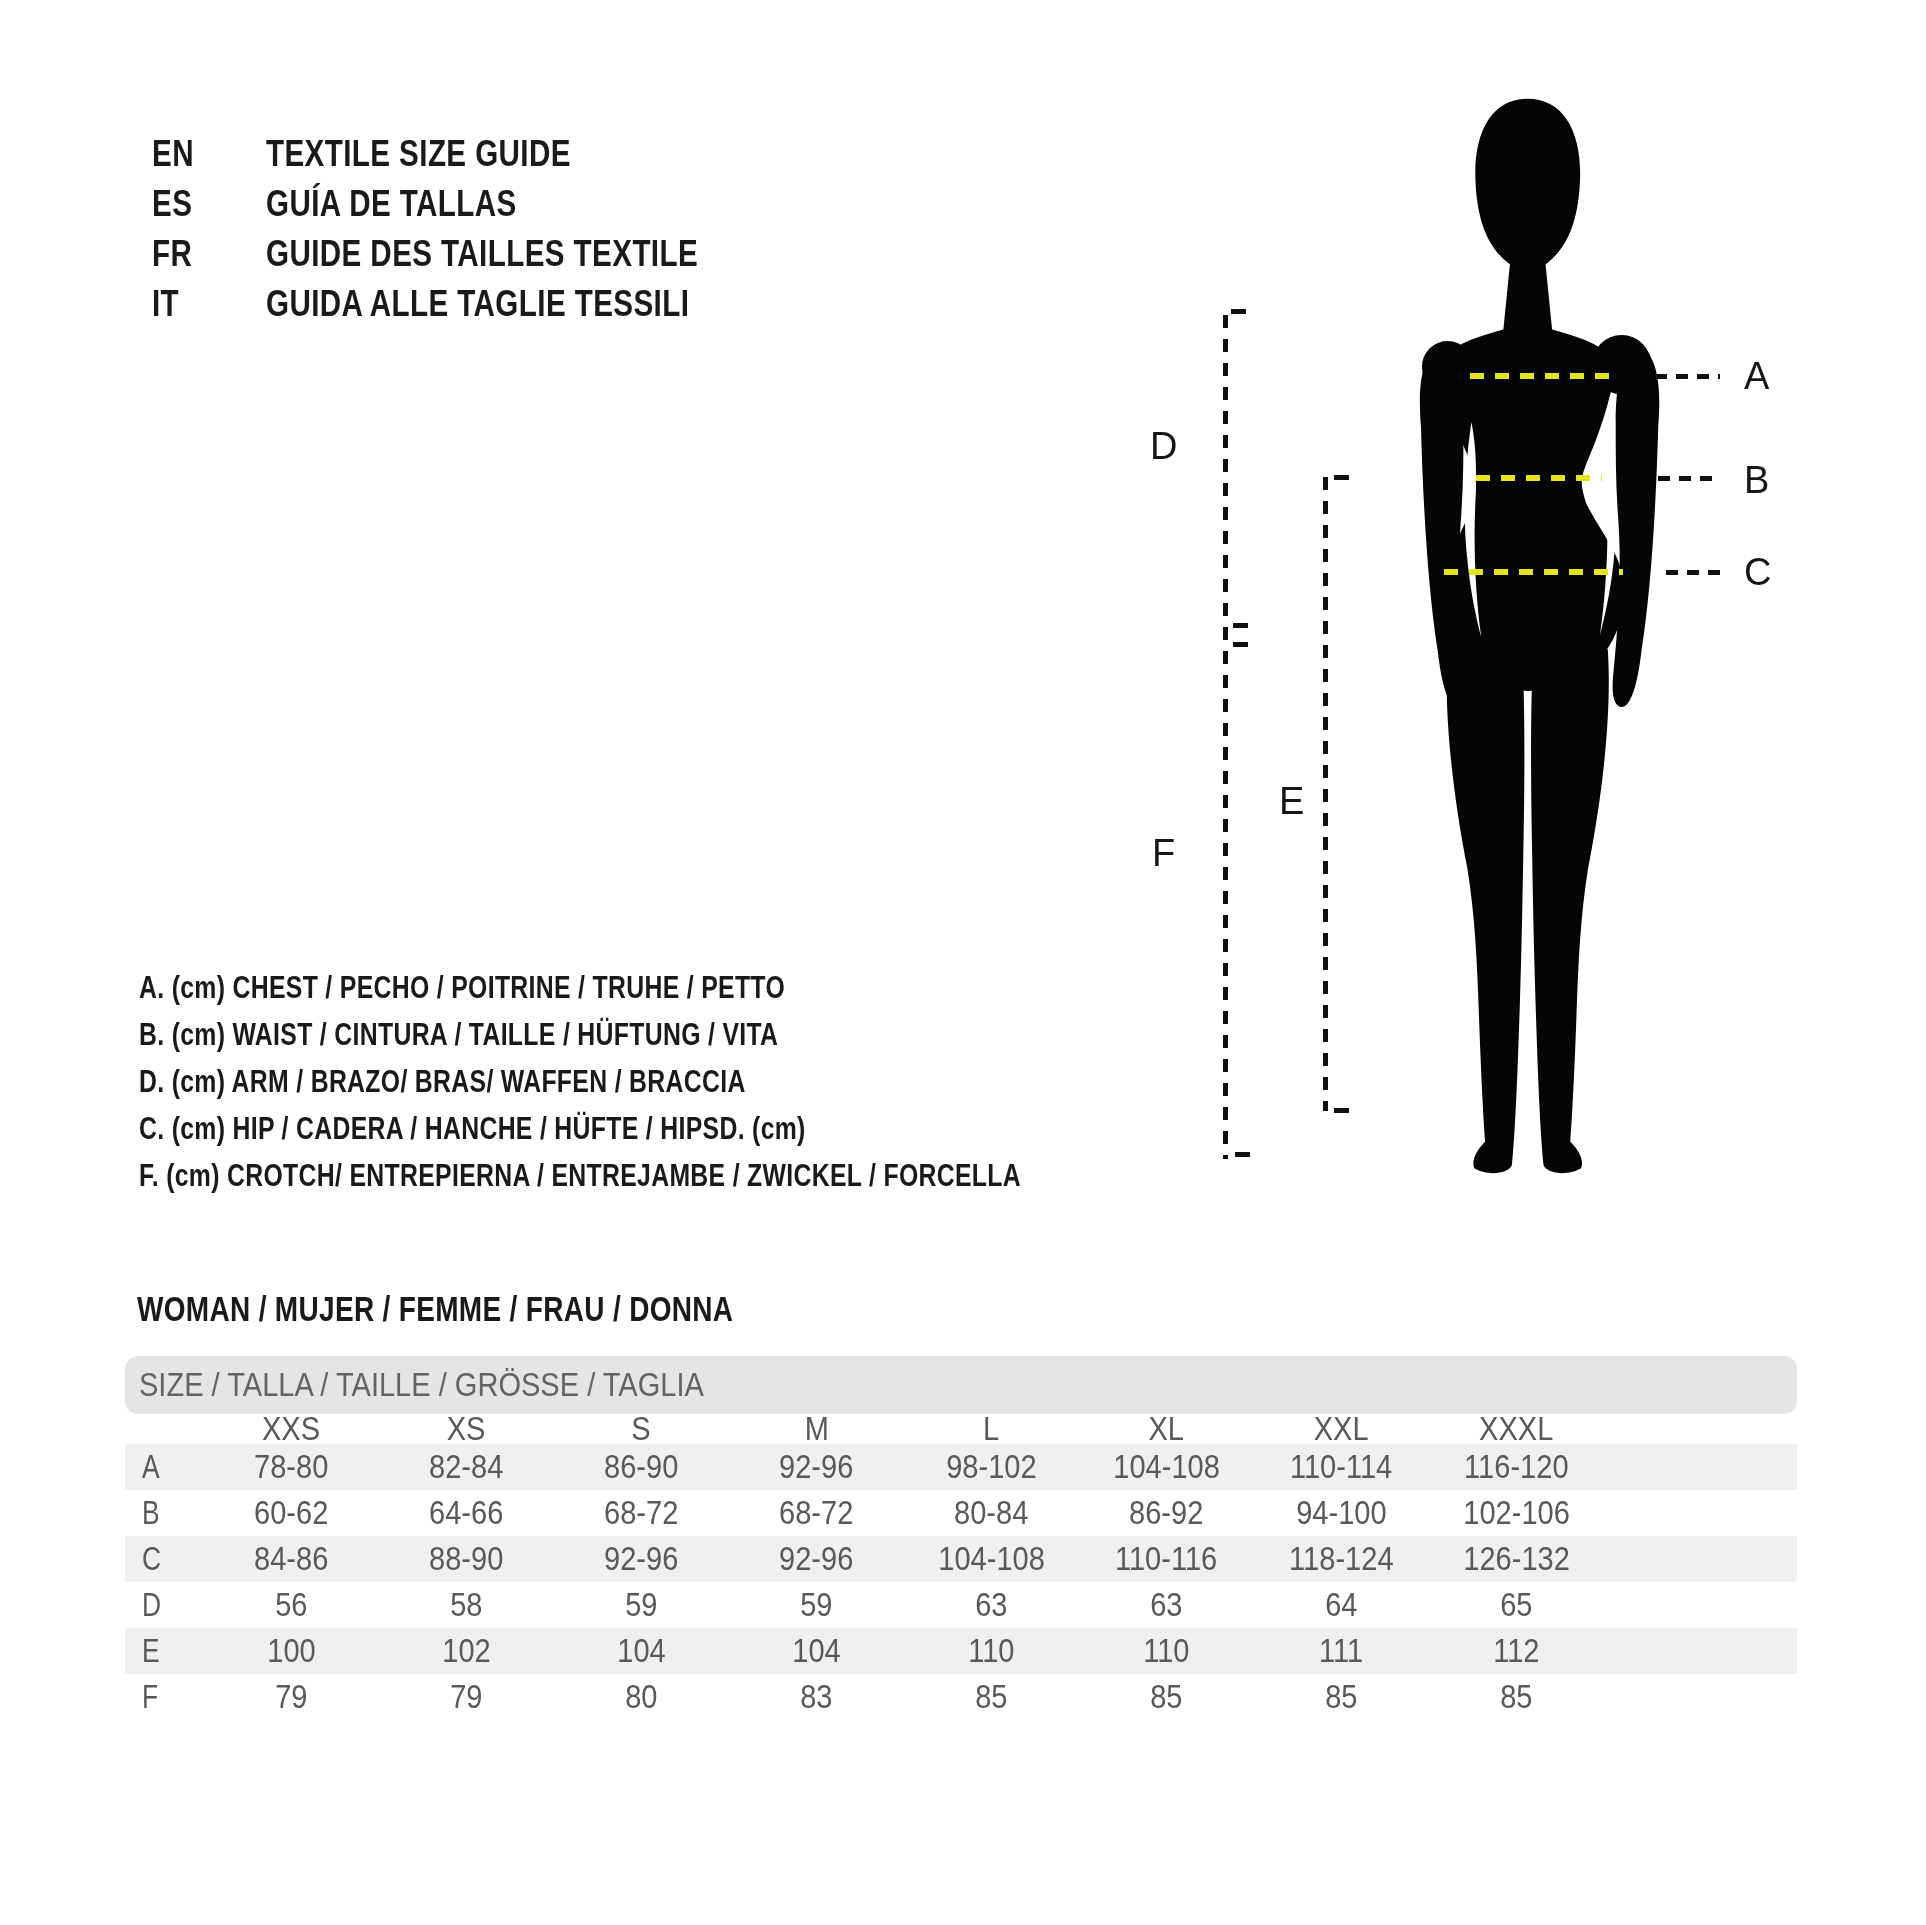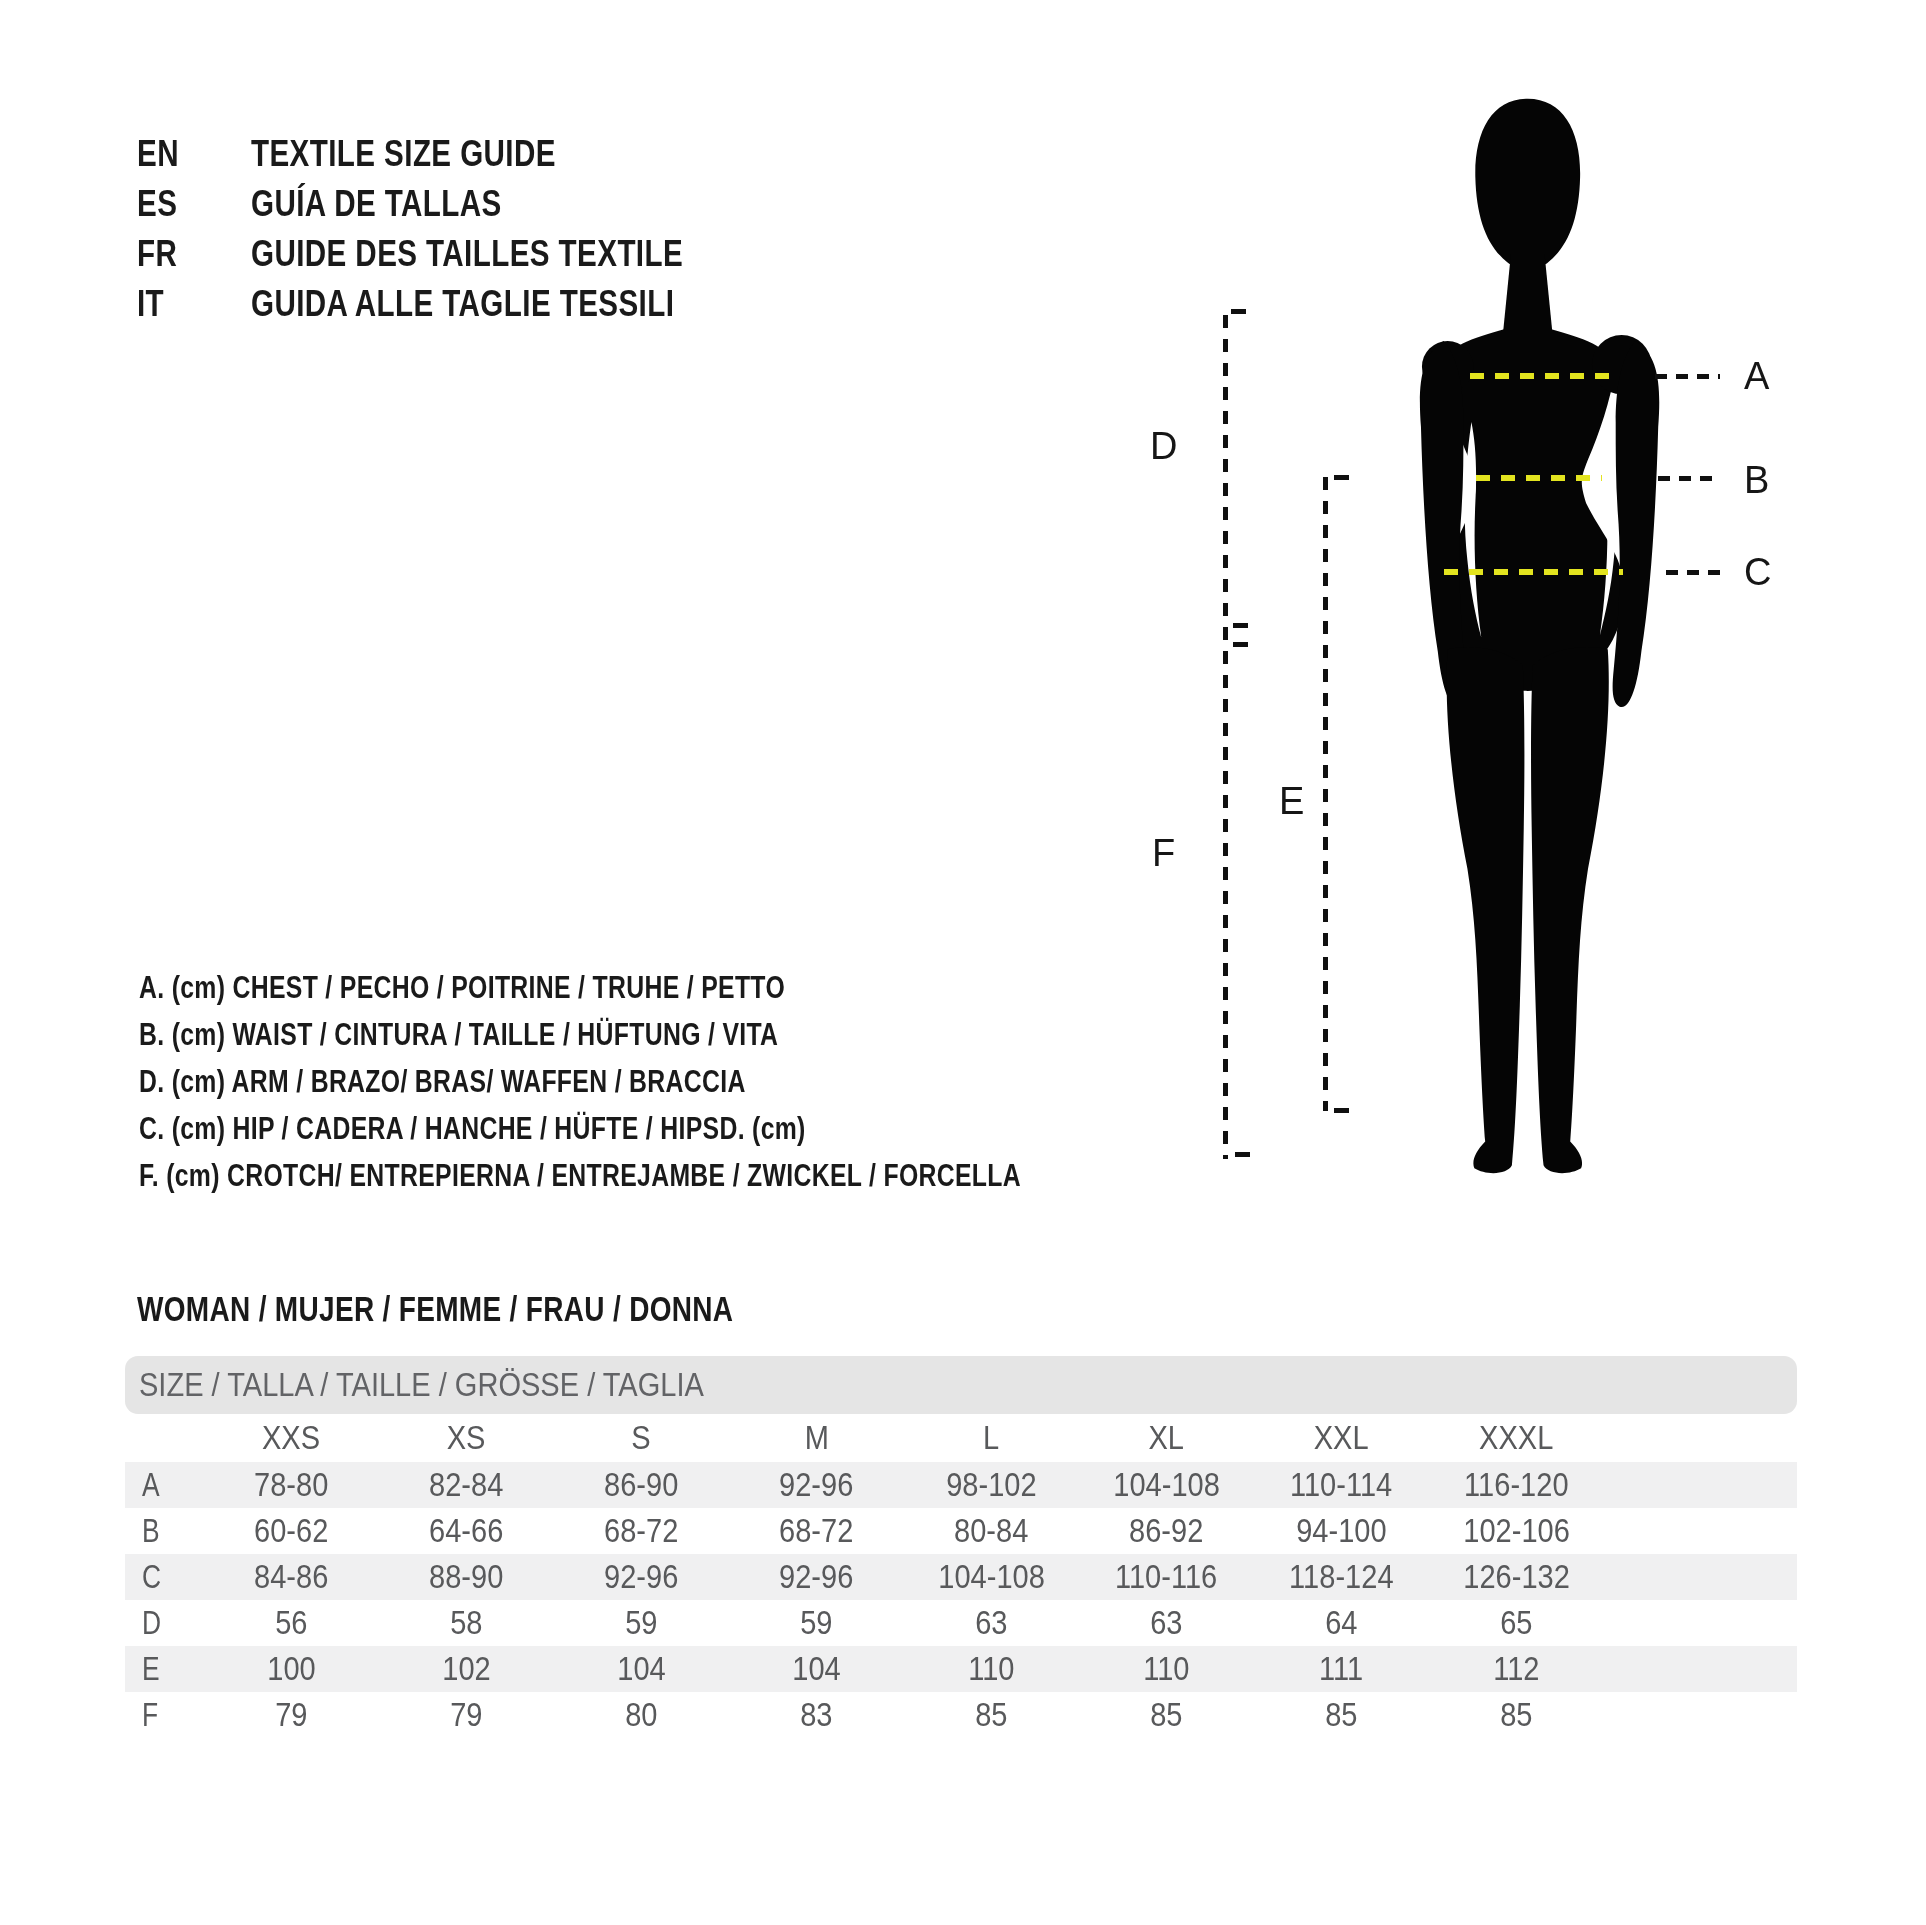--- a/index.html
+++ b/index.html
@@ -5,21 +5,21 @@
   html,body{margin:0;padding:0;background:#ffffff;}
   #page{position:relative;width:1927px;height:1926px;background:#ffffff;overflow:hidden;
         font-family:"Liberation Sans","DejaVu Sans",sans-serif;color:#1a1a1a;}
 
   
   .cx  {display:inline-block;transform:scaleX(0.80);transform-origin:0 50%;white-space:nowrap;}
   .cx88{display:inline-block;transform:scaleX(0.88);transform-origin:0 50%;white-space:nowrap;}
   .cxc {display:inline-block;transform:scaleX(0.88);transform-origin:50% 50%;white-space:nowrap;}
 
   
-  #language-list{position:absolute;left:137px;top:129px;}
+  #language-list{position:absolute;left:152px;top:129px;}
   .lang-row{display:grid;grid-template-columns:114px auto;height:50px;align-items:center;}
   .lang-code,.lang-title{font-size:37px;font-weight:700;letter-spacing:0.5px;}
 
   
   .vdash{position:absolute;width:5px;background:repeating-linear-gradient(180deg,#101010 0 13px,transparent 13px 24px);}
   .htick{position:absolute;width:15px;height:5px;background:#101010;}
   .ydash{position:absolute;height:6px;background:repeating-linear-gradient(90deg,#e3e41f 0 14px,transparent 14px 25px);}
   .bdash{position:absolute;height:5px;background:repeating-linear-gradient(90deg,#101010 0 12px,transparent 12px 21px);}
   .fig-letter{position:absolute;font-size:38px;line-height:40px;font-weight:400;color:#161616;}
 
@@ -30,21 +30,21 @@
 
   
   #section-title{position:absolute;left:137px;top:1287px;height:44px;display:flex;align-items:center;}
   #section-title .cx{font-size:35px;font-weight:700;letter-spacing:0.4px;}
 
   
   #size-table{position:absolute;left:125px;top:1356px;width:1672px;}
   #table-header-bar{height:58px;background:#e5e5e5;display:flex;align-items:center;padding-left:14px;box-sizing:border-box;border-radius:13px;}
   #table-header-bar .cx88{font-size:33px;color:#626366;}
   .t-row{display:grid;grid-template-columns:79px repeat(8,175px) 1fr;height:46px;}
-  #column-header-row{display:grid;grid-template-columns:79px repeat(8,175px) 1fr;height:48px;}
+  #column-header-row{display:grid;grid-template-columns:79px repeat(8,175px) 1fr;height:30px;}
   .t-cell{display:flex;align-items:center;justify-content:center;font-size:33px;color:#58595b;overflow:hidden;}
   .label-cell{justify-content:flex-start;padding-left:17px;}
   .label-cell .cx{font-size:33px;color:#58595b;}
   .striped{background:#f0f0f1;}
   .col-head span{color:#58595b;}
 </style>
 </head>
 <body>
 
 <div id="page">

